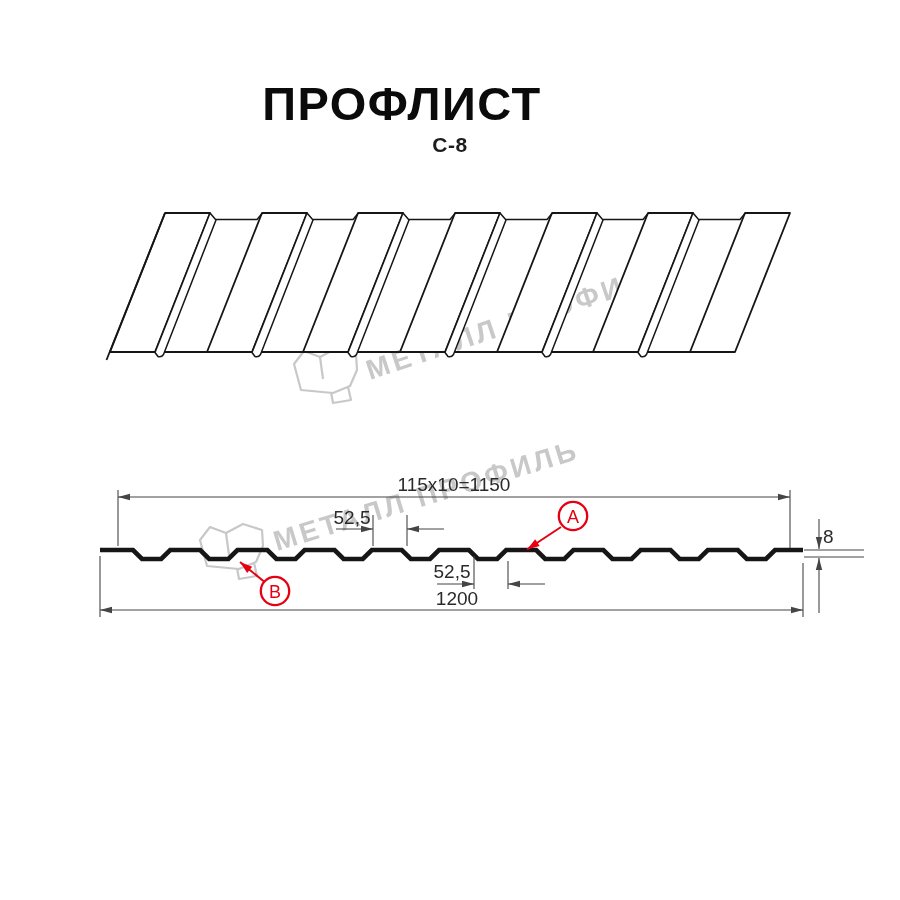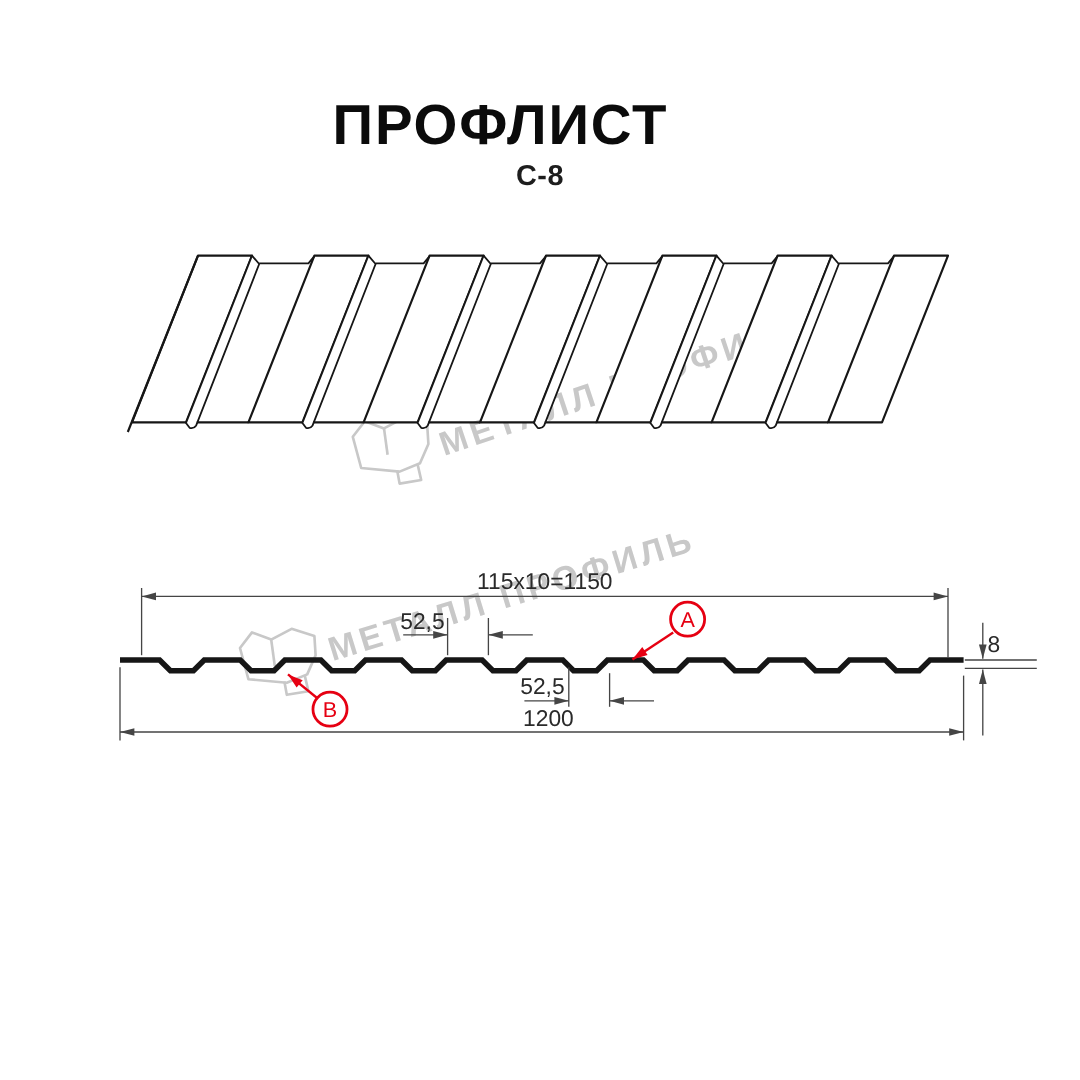--- a/index.html
+++ b/index.html
@@ -6,23 +6,23 @@
     --accent:#e60012;
     --wm:#c8c8c8;
     --ink:#161616;
     --dim:#454545;
     --text:#2a2a2a;
   }
   html,body{margin:0;padding:0;background:#fff;}
   .canvas{position:relative;width:900px;height:900px;background:#fff;overflow:hidden;
           font-family:"Liberation Sans",sans-serif;}
   .title{position:absolute;top:76px;left:0;width:804px;text-align:center;
-         font-size:47px;font-weight:700;letter-spacing:1.5px;color:#0b0b0b;padding-left:15px;}
+         font-size:47px;font-weight:700;letter-spacing:1.5px;color:#0b0b0b;}
   .subtitle{position:absolute;top:133px;left:0;width:900px;text-align:center;
-         font-size:24px;font-weight:600;letter-spacing:0.5px;color:#1d1d1d;}
+         font-size:21px;font-weight:600;letter-spacing:0.5px;color:#1d1d1d;}
   .footnote{position:absolute;top:787px;left:0;width:900px;text-align:center;
          font-size:23px;font-weight:600;letter-spacing:0.6px;color:#333;}
   svg{position:absolute;top:0;left:0;}
   .wm-line{stroke:var(--wm);stroke-width:2.2;fill:none;stroke-linejoin:round;}
   .wm-text{fill:var(--wm);font-weight:700;letter-spacing:3.5px;font-size:28px;
            font-family:"Liberation Sans",sans-serif;}
   .ink{stroke:var(--ink);fill:none;}
   .ink-face{stroke:var(--ink);fill:#ffffff;}
   .profile{stroke:var(--ink);stroke-width:4.6;fill:none;}
   .dim-line{stroke:var(--dim);stroke-width:1.1;fill:none;}

